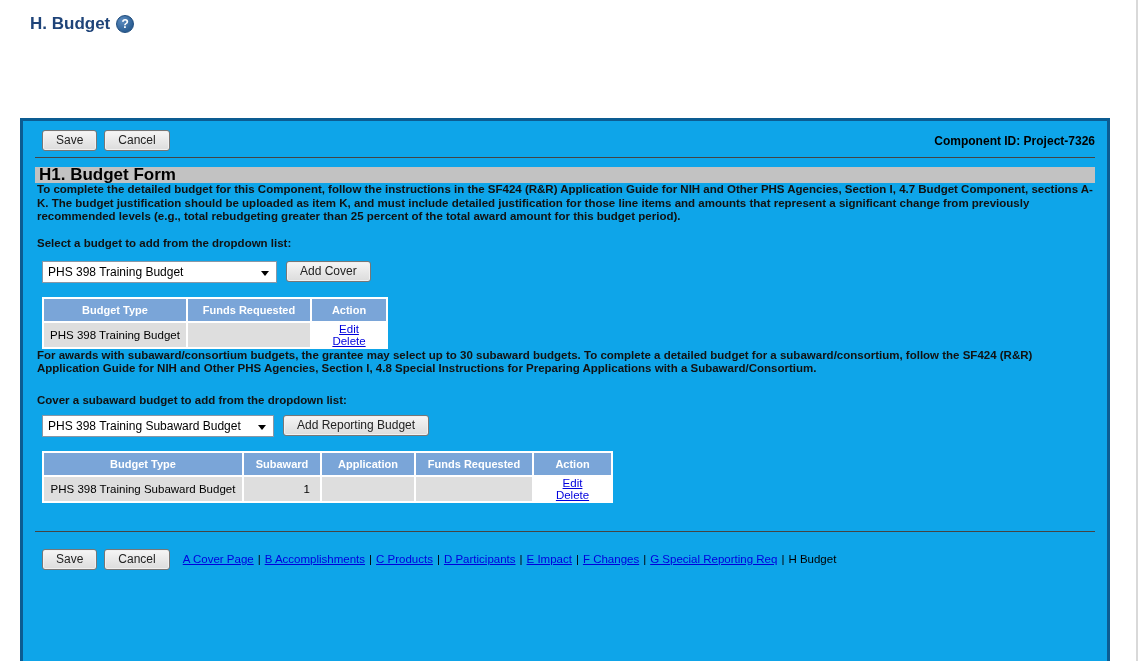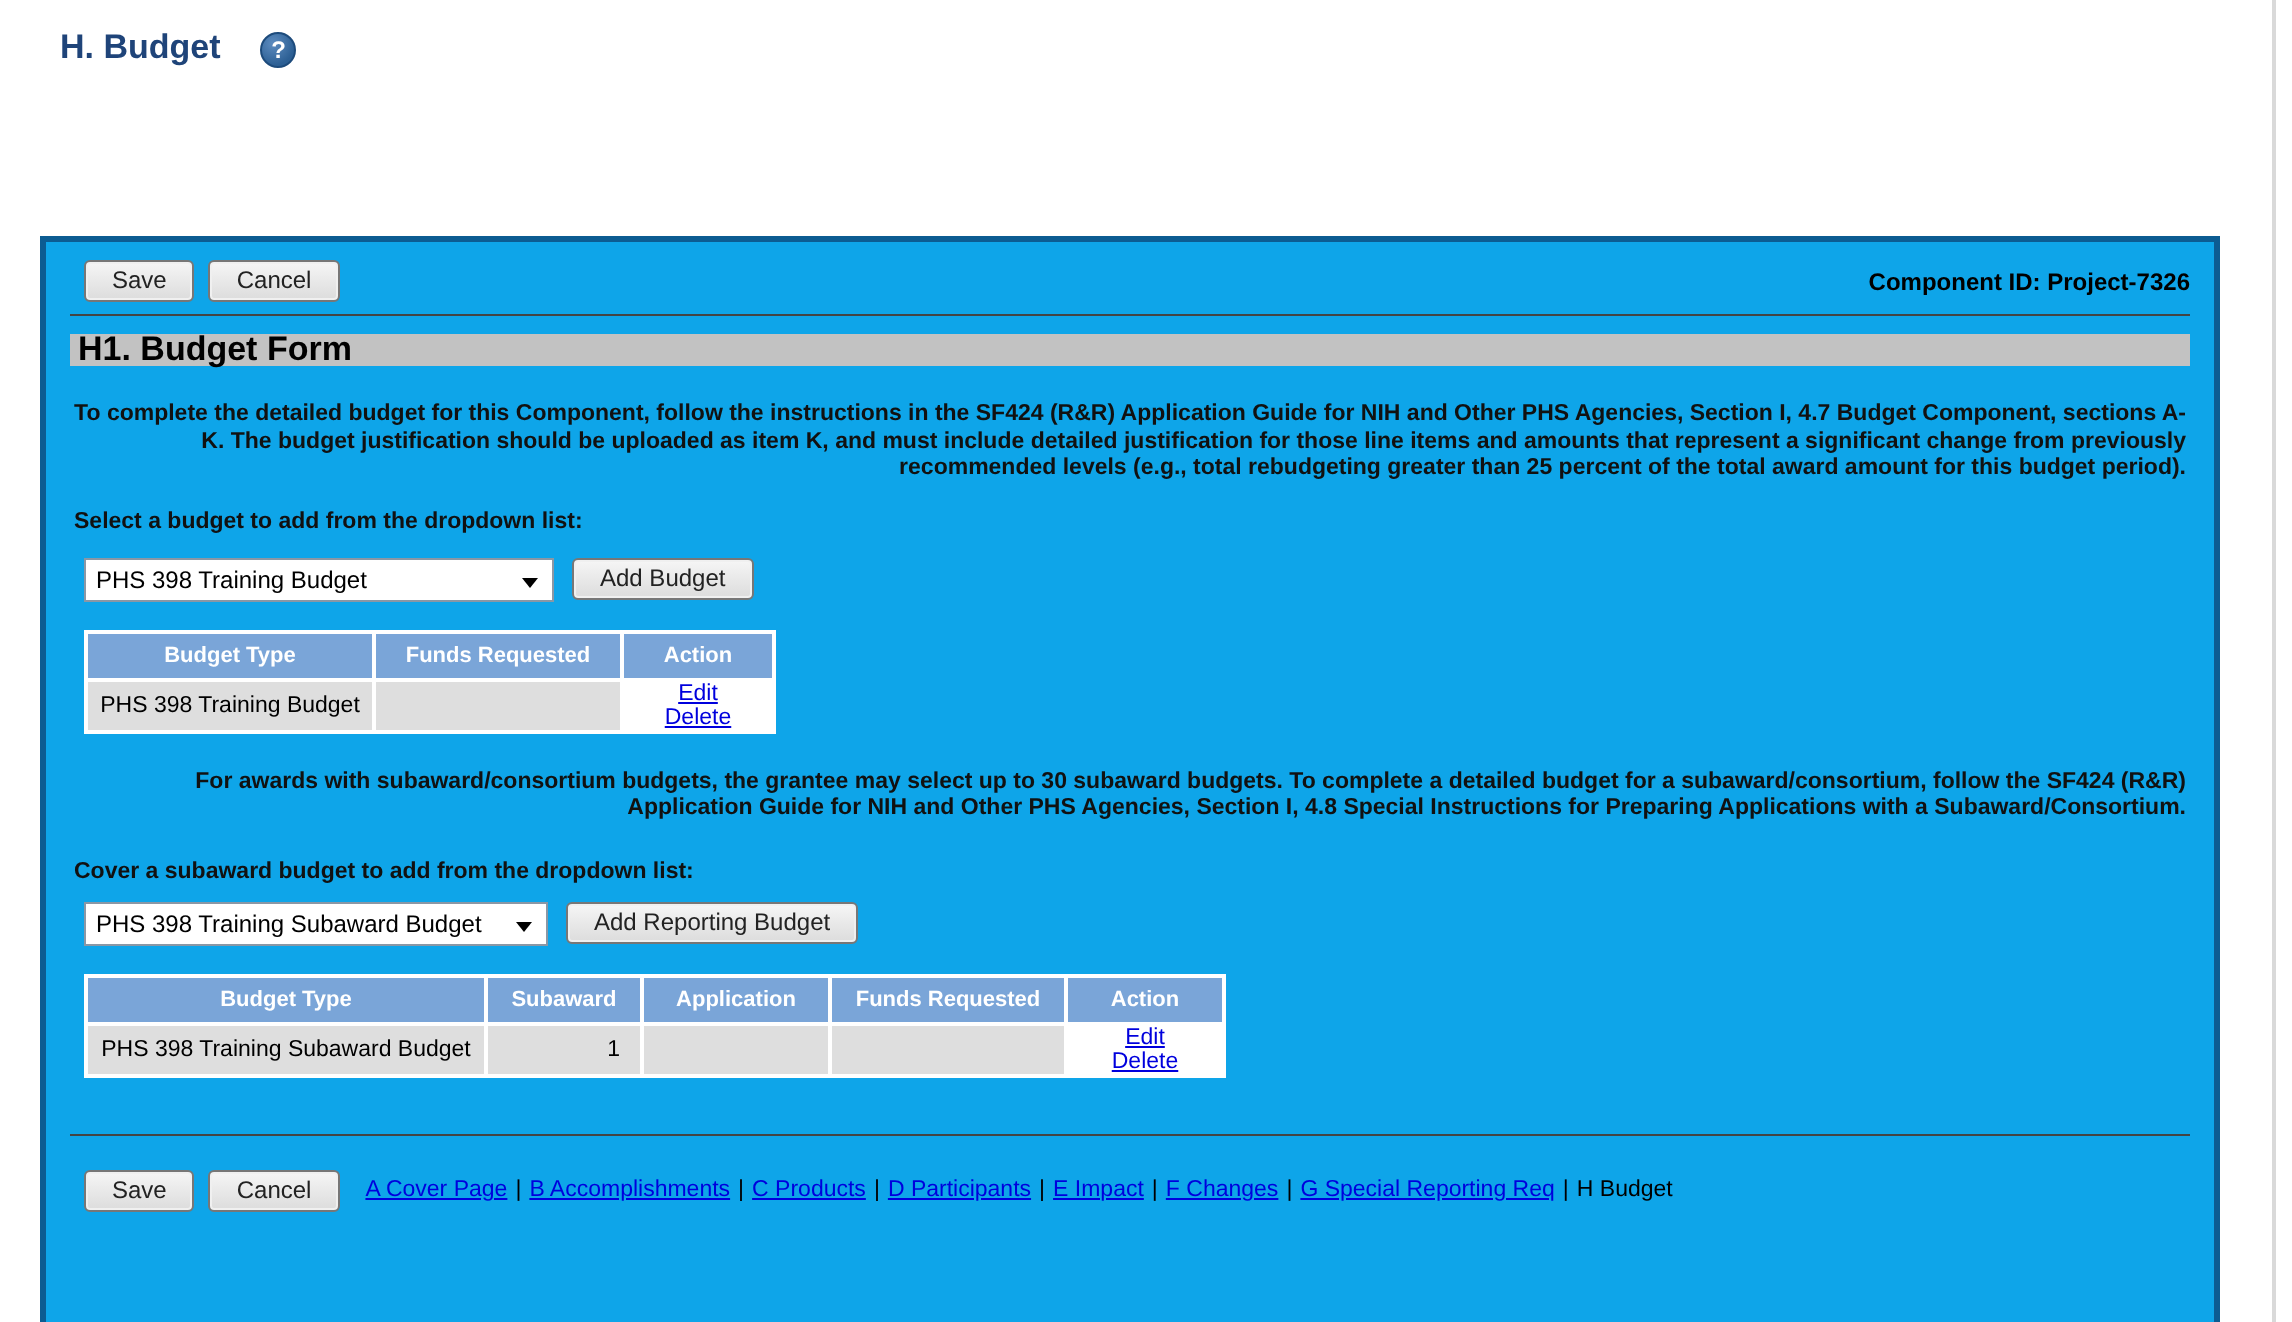--- a/index.html
+++ b/index.html
@@ -4,21 +4,21 @@
 <style>
   * { margin:0; padding:0; box-sizing:border-box; }
   html,body { width:1146px; height:661px; background:#ffffff; overflow:hidden;
               font-family:"Liberation Sans","DejaVu Sans",sans-serif; }
   .page { position:relative; width:1146px; height:661px; }
 
   
   .window-edge { position:absolute; left:1136px; top:0; width:2px; height:661px; background:#d9d9d9; }
 
   
-  .page-title-row { position:absolute; left:30px; top:14px; display:flex; align-items:flex-end; gap:20px; }
+  .page-title-row { position:absolute; left:30px; top:14px; display:flex; align-items:center; gap:6px; }
   .page-title { color:#1f4479; font-size:17px; font-weight:bold; }
   .help-icon { width:18px; height:18px; border-radius:50%;
                background:radial-gradient(circle at 35% 30%, #5d8cc0, #2c5f94 70%);
                border:1px solid #1d4b7c; color:#ffffff; font-size:12px; font-weight:bold;
                display:flex; align-items:center; justify-content:center; cursor:pointer; }
 
   
   .panel { position:absolute; left:20px; top:118px; width:1090px; height:594px;
            border:3px solid #0c5c92; background:#0ea5e9; padding:9px 12px 0 12px; }
 
@@ -28,22 +28,22 @@
          background:linear-gradient(#f6f6f6,#eaeaea 45%,#dcdcdc); border:1px solid #777;
          border-radius:3px; padding:2px 13px; margin-left:7px; cursor:pointer;
          box-shadow:0 0 0 1px #f0f0f0 inset; height:21px; line-height:15px; }
   .component-id { margin-left:auto; font-size:12px; font-weight:bold; color:#000; line-height:22px; }
   hr.rule { border:none; border-top:1px solid #444; margin-top:5px; }
 
   
   .section-bar { margin-top:9px; background:#c2c2c2; padding:1px 4px; font-size:17px;
                  font-weight:bold; color:#000; height:16px; line-height:14px; }
   .section-bar.h2 { margin-top:25px; }
-  .para { margin-top:18px; padding:0 2px; font-size:11.5px; font-weight:bold; color:#111;
-          line-height:13.5px;text-align:right; }
+  .para { margin-top:0; padding:0 2px; font-size:11.5px; font-weight:bold; color:#111;
+          line-height:13.5px; }
   .select-label { margin-top:13px; padding:0 2px; font-size:11.5px; font-weight:bold; color:#111; }
   .select-label.sub { margin-top:18px; }
 
   
   .controls { margin-top:12px; display:flex; align-items:center; }
   .controls.sub { margin-top:9px; }
   .dropdown { position:relative; margin-left:7px; height:22px; border:1px solid #8a97a5;
               background:#ffffff; font-size:12px; color:#000; display:flex; align-items:center;
               padding:0 22px 0 5px; cursor:pointer; }
   .dropdown.w1 { width:235px; }
@@ -94,21 +94,21 @@
 
     <div class="section-bar">H1. Budget Form</div>
     <div class="para">To complete the detailed budget for this Component, follow the instructions in the SF424 (R&amp;R) Application Guide for NIH and Other PHS Agencies, Section I, 4.7 Budget Component, sections A-K. The budget justification should be uploaded as item K, and must include detailed justification for those line items and amounts that represent a significant change from previously recommended levels (e.g., total rebudgeting greater than 25 percent of the total award amount for this budget period).</div>
 
     <div class="select-label">Select a budget to add from the dropdown list:</div>
     <div class="controls">
       <div class="dropdown w1">
         <span>PHS 398 Training Budget</span>
         <span class="caret"></span>
       </div>
-      <button class="btn">Add Budget</button>
+      <button class="btn">Add Cover</button>
     </div>
 
     <table class="budget-table">
       <colgroup>
           <col style="width:144px">
           <col style="width:124px">
           <col style="width:76px">
         </colgroup>
       <thead>
         <tr>

